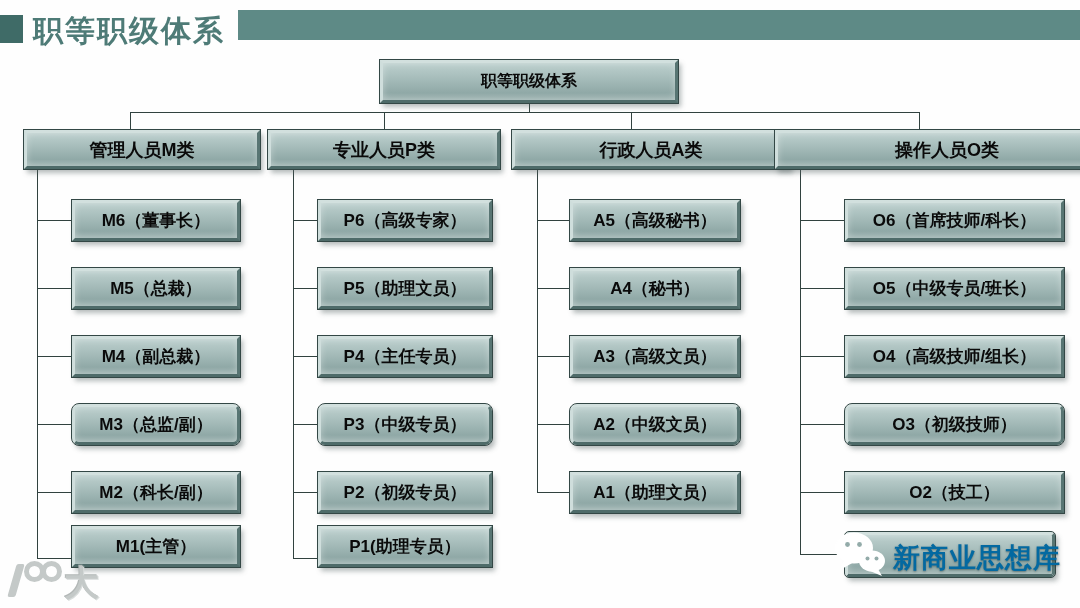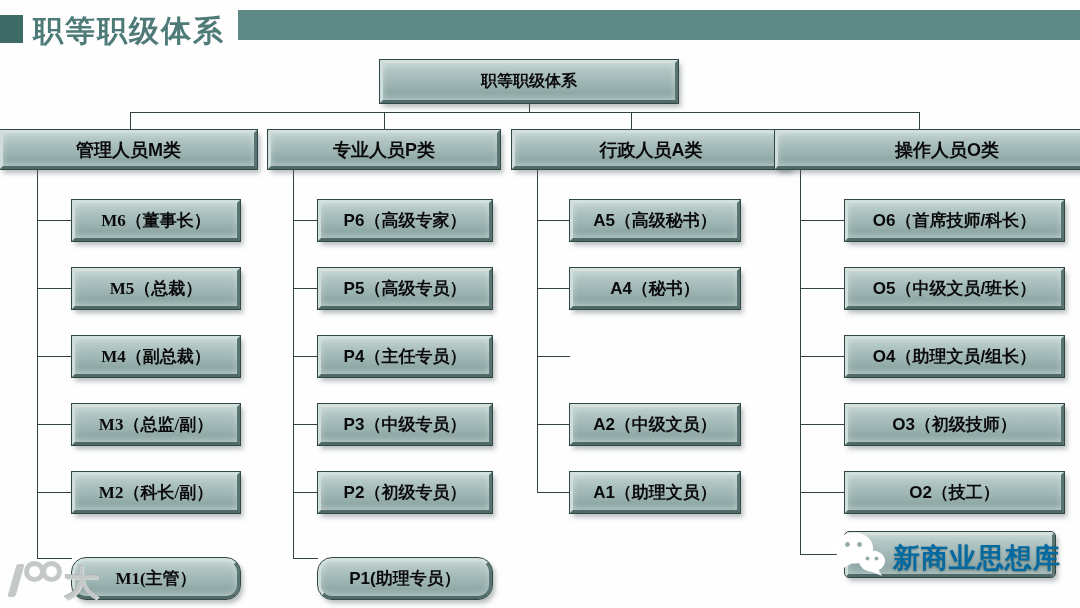--- a/index.html
+++ b/index.html
@@ -20,27 +20,27 @@
     display:flex;align-items:center;justify-content:center;
     background:linear-gradient(180deg,#bdd0ce 0%,#a8bebc 38%,#90a9a7 80%,#9cb2b0 100%);
     border-style:solid;border-width:3px;
     border-color:#d2e0de #587573 #4e6b69 #cfdedc;
     outline:1px solid #334745;
     box-shadow:3px 4px 5px rgba(90,105,104,0.45), inset 0 0 7px rgba(255,255,255,0.35);
     color:#0a0a0a;font-weight:700;white-space:nowrap;
   }
   .root{left:380px;top:60px;width:298px;height:43px;font-size:16px;}
   .header{top:130px;height:39px;font-size:18px;}
-  .hm{left:0;width:257px;} .hp{left:268px;width:232px;}
+  .hm{left:24px;width:236px;} .hp{left:268px;width:232px;}
   .ha{left:512px;width:278px;} .ho{left:775px;width:344px;}
   .item{height:41px;font-size:17px;}
-  .col-m{left:72px;width:168px;font-family:Liberation Serif, serif;} .col-p{left:318px;width:174px;}
+  .col-m{left:72px;width:168px;} .col-p{left:318px;width:174px;}
   .col-a{left:570px;width:170px;} .col-o{left:845px;width:219px;}
   .row-0{top:200px;}.row-1{top:268px;}.row-2{top:336px;}
-  .row-3{top:404px;}.row-4{top:472px;}.row-5{top:558px;border-radius:14px;}
+  .row-3{top:404px;border-radius:7px;}.row-4{top:472px;}.row-5{top:526px;}
   
   .ln{position:absolute;background:#31423f;}
   
   .wm-left{position:absolute;left:6px;top:558px;height:44px;color:#c4c9c8;}
   .wm-logo{position:absolute;left:0;top:2px;width:52px;height:40px;}
   .wm-one{position:absolute;left:6px;top:4px;width:8px;height:33px;background:#c4c9c8;transform:skewX(-16deg);border-radius:2px;}
   .wm-c1{position:absolute;left:18px;top:1px;width:11px;height:11px;border:5px solid #c4c9c8;border-radius:50%;}
   .wm-c2{position:absolute;left:35px;top:1px;width:11px;height:11px;border:5px solid #c4c9c8;border-radius:50%;}
   .wm-brand{
     position:absolute;left:58px;top:2px;font-size:35px;font-weight:700;letter-spacing:3px;
@@ -110,34 +110,35 @@
   <div class="node header ho">操作人员O类</div>
 
   <div class="node item col-m row-0">M6（董事长）</div>
   <div class="node item col-m row-1">M5（总裁）</div>
   <div class="node item col-m row-2">M4（副总裁）</div>
   <div class="node item col-m row-3">M3（总监/副）</div>
   <div class="node item col-m row-4">M2（科长/副）</div>
   <div class="node item col-m row-5">M1(主管）</div>
 
   <div class="node item col-p row-0">P6（高级专家）</div>
-  <div class="node item col-p row-1">P5（高级专员）</div>
+  <div class="node item col-p row-1">P5（助理文员）</div>
   <div class="node item col-p row-2">P4（主任专员）</div>
   <div class="node item col-p row-3">P3（中级专员）</div>
   <div class="node item col-p row-4">P2（初级专员）</div>
   <div class="node item col-p row-5">P1(助理专员）</div>
 
   <div class="node item col-a row-0">A5（高级秘书）</div>
   <div class="node item col-a row-1">A4（秘书）</div>
+  <div class="node item col-a row-2">A3（高级文员）</div>
   <div class="node item col-a row-3">A2（中级文员）</div>
   <div class="node item col-a row-4">A1（助理文员）</div>
 
   <div class="node item col-o row-0">O6（首席技师/科长）</div>
-  <div class="node item col-o row-1">O5（中级文员/班长）</div>
-  <div class="node item col-o row-2">O4（助理文员/组长）</div>
+  <div class="node item col-o row-1">O5（中级专员/班长）</div>
+  <div class="node item col-o row-2">O4（高级技师/组长）</div>
   <div class="node item col-o row-3">O3（初级技师）</div>
   <div class="node item col-o row-4">O2（技工）</div>
 
   <div class="node wm-box"></div>
   <span class="wechat-icon">
     <svg width="56" height="48" viewBox="0 0 56 48">
       <ellipse cx="22" cy="18" rx="19" ry="15.5" fill="#ffffff"></ellipse>
       <path d="M12 30 L8 40 L22 32 Z" fill="#ffffff"></path>
       <circle cx="15.5" cy="14.5" r="2.4" fill="#93aba9"></circle>
       <circle cx="27.5" cy="14.5" r="2.4" fill="#93aba9"></circle>

